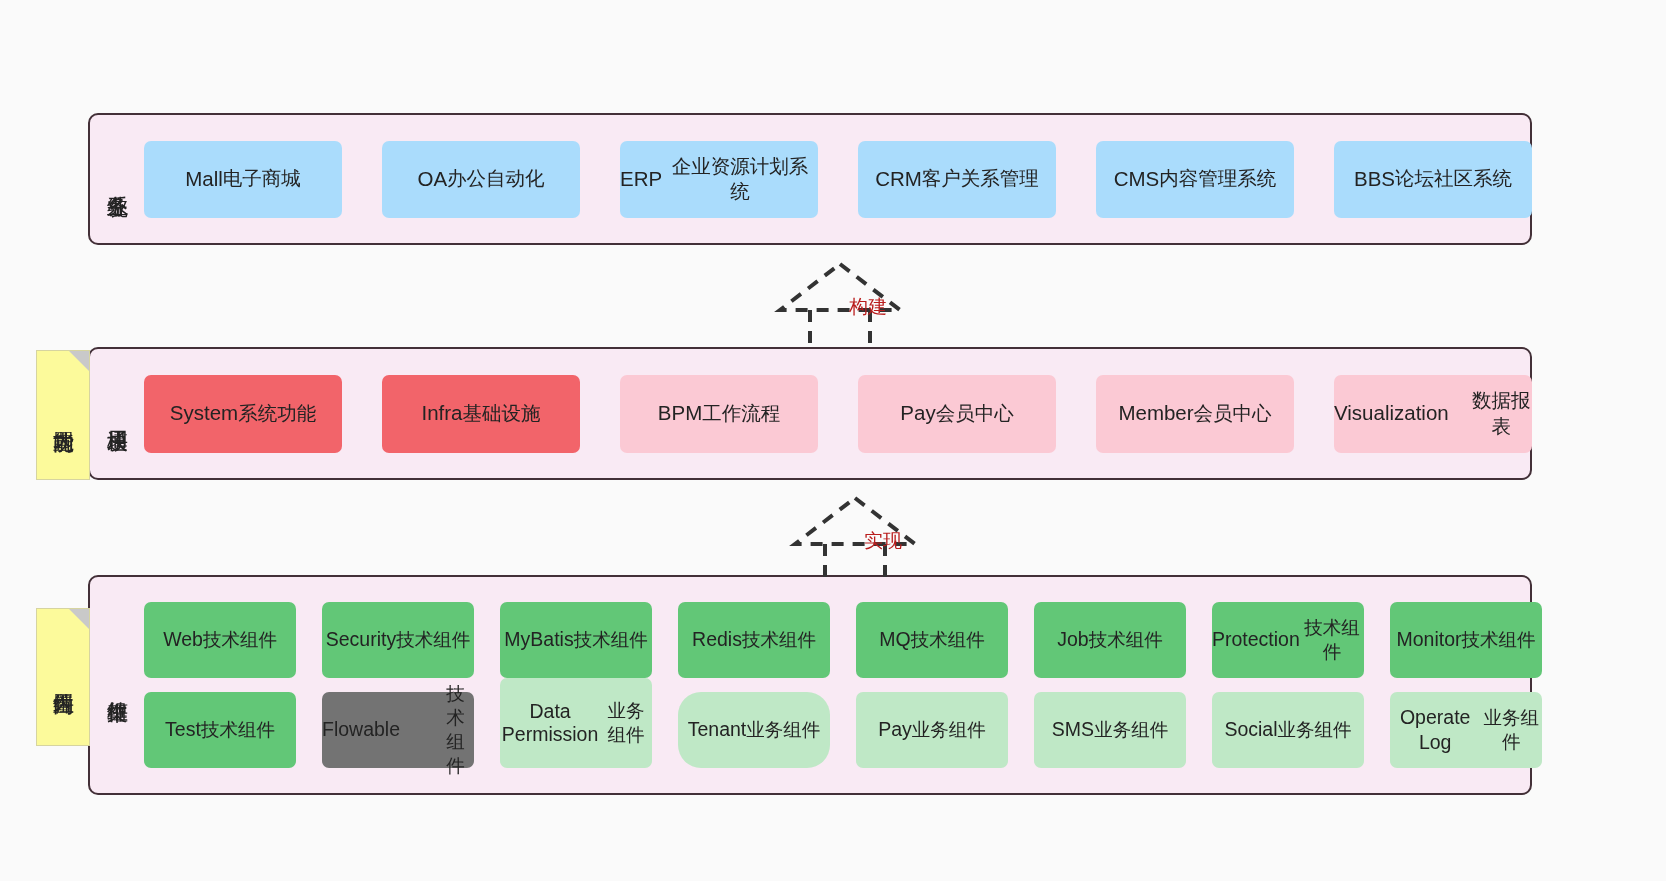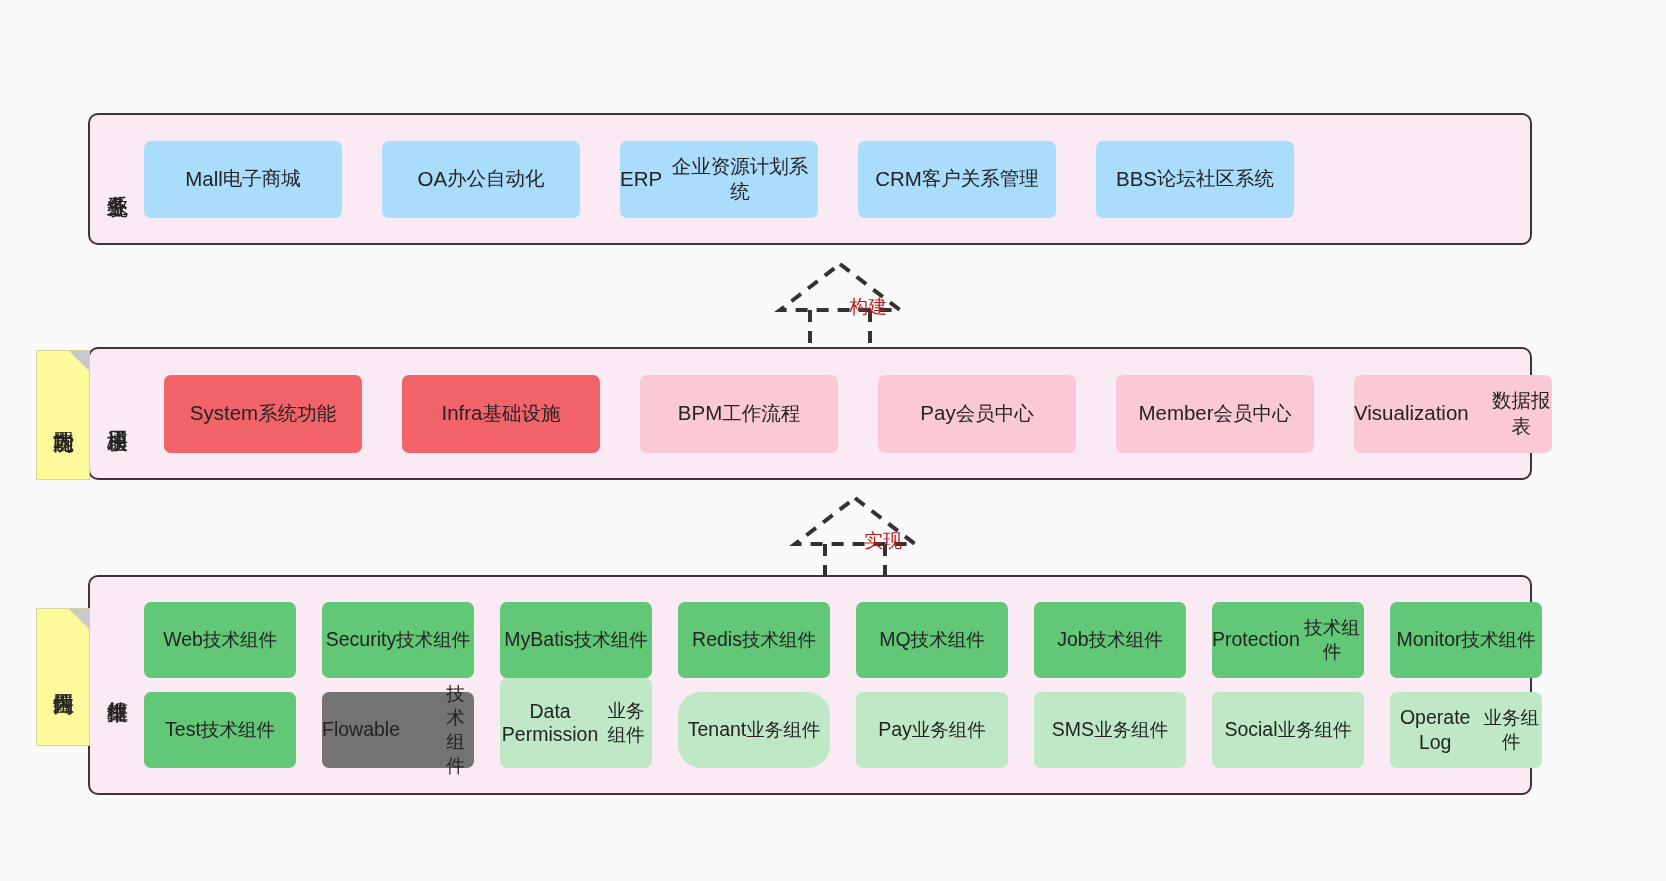--- a/index.html
+++ b/index.html
@@ -175,20 +175,24 @@
         </div>
         <div class="node">
           <span class="ln-en">ERP</span>
           <span class="ln-cn">企业资源计划系统</span>
         </div>
         <div class="node">
           <span class="ln-en">CRM</span>
           <span class="ln-cn">客户关系管理</span>
         </div>
         <div class="node">
+          <span class="ln-en">CMS</span>
+          <span class="ln-cn">内容管理系统</span>
+        </div>
+        <div class="node">
           <span class="ln-en">BBS</span>
           <span class="ln-cn">论坛社区系统</span>
         </div>
       </div>
     </div>
   </div>
 
   <div class="arrow" id="arrow-build" style="left:755px; top:258px;">
     <svg width="170" height="92" viewBox="0 0 170 92">
       <path d="M 85 6 L 145 52 L 25 52 Z" fill="none" stroke="#333333" stroke-width="4" stroke-dasharray="12,9" stroke-linecap="butt"></path>
@@ -199,21 +203,21 @@
 
   <div class="note" id="note-builtin-features" style="left:36px; top:350px; width:54px; height:130px;">
     <span class="fold"></span>
     <span class="note-text">内置功能</span>
   </div>
 
   <div class="layer mod" id="layer-module" style="left:88px; top:347px; width:1444px; height:133px;">
     <div class="layer-title">通用模块</div>
     <div class="layer-body">
       <div class="row">
-        <div class="node" style="background:#f2646a;margin-left:20px;">
+        <div class="node" style="background:#f2646a;">
           <span class="ln-en">System</span>
           <span class="ln-cn">系统功能</span>
         </div>
         <div class="node" style="background:#f2646a;">
           <span class="ln-en">Infra</span>
           <span class="ln-cn">基础设施</span>
         </div>
         <div class="node" style="background:#fbc9d4;">
           <span class="ln-en">BPM</span>
           <span class="ln-cn">工作流程</span>

